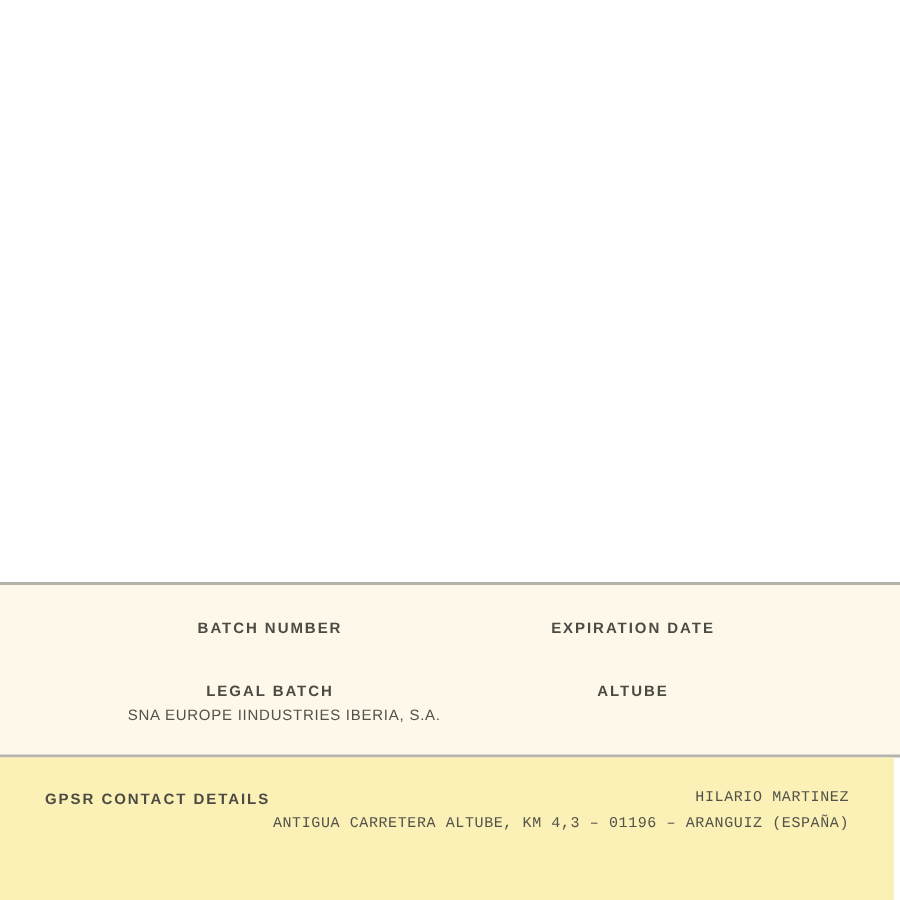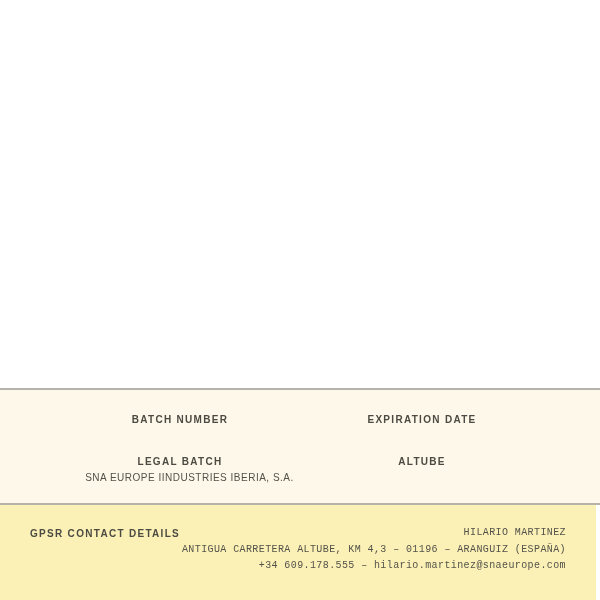--- a/index.html
+++ b/index.html
@@ -116,17 +116,16 @@
     </div>
   </section>
 
   <div class="divider bottom"></div>
 
   <section class="contact-section">
     <div class="contact-title">GPSR CONTACT DETAILS</div>
     <div class="contact-lines">
       <div>HILARIO MARTINEZ</div>
       <div>ANTIGUA CARRETERA ALTUBE, KM 4,3 – 01196 – ARANGUIZ (ESPAÑA)</div>
-      <div>+34 609.178.555 – hilario.martinez@snaeurope.com</div>
     </div>
   </section>
 
 </div>
 
 </body></html>

